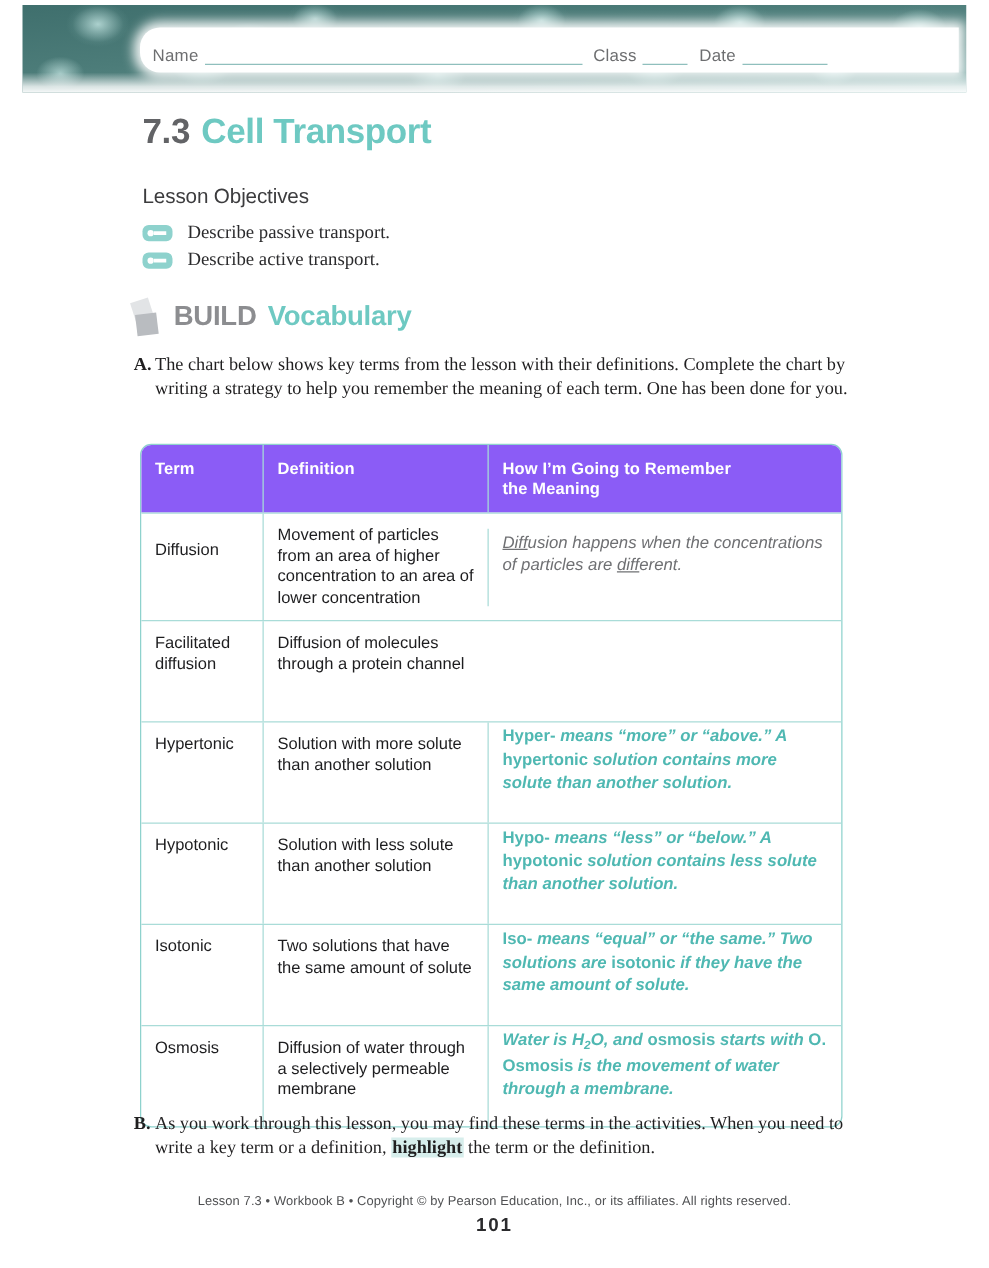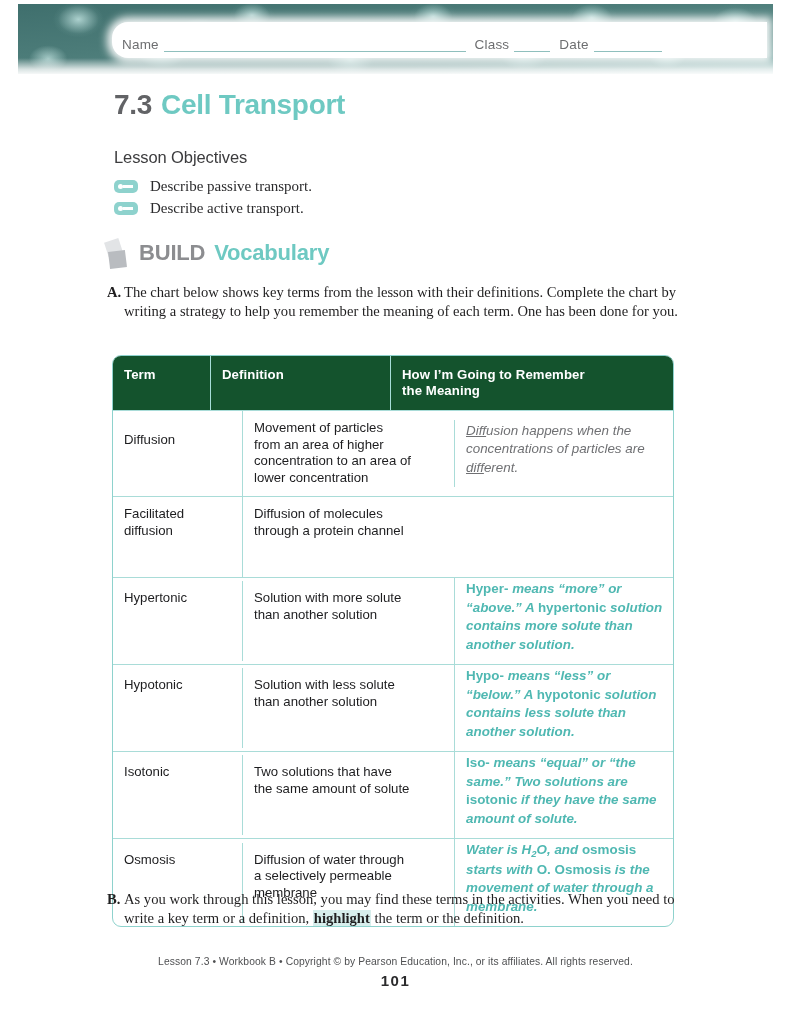--- a/index.html
+++ b/index.html
@@ -201,38 +201,38 @@
     left: 112px;
     top: 355px;
     width: 562px;
     border: 1.6px solid #8ed2cd;
     border-radius: 9px;
     overflow: hidden;
     background: #ffffff;
   }
   .vrow { display: flex; }
   .vrow + .vrow { border-top: 1.2px solid #a9dcd8; align-items: center; }
-  .vhead { background: #14532d; }
+  .vhead { background: #8b5cf6; }
   .vhead .vcell {
     color: #ffffff;
     font-size: 13.2px;
     font-weight: bold;
     line-height: 16px;
     letter-spacing: .1px;
     padding-top: 11px;
     padding-bottom: 11px;
   }
   .vhead .vcell + .vcell { border-left: 1.4px solid #a7ddd8; }
   .vcell {
     padding: 9px 10px 10px 11px;
     font-size: 13.2px;
     line-height: 16.5px;
     color: #1d1d1f;
   }
-  .vrow:not(.vhead) .vcell + .vcell { border-left: 1.2px solid #a9dcd8; margin-left: 32px; }
+  .vrow:not(.vhead) .vcell + .vcell { border-left: 1.2px solid #a9dcd8; }
   .c-term { width: 97px; flex: none; }
   .c-def  { width: 180px; flex: none; }
   .c-rem  { flex: 1; }
   .vhead .c-term { width: 97px; }
   .vhead .c-def  { width: 180px; }
 
   .vrow-h1 .vcell { min-height: 62px; }
   .vrow-h2 .vcell { min-height: 80px; }
 
   .answer {

